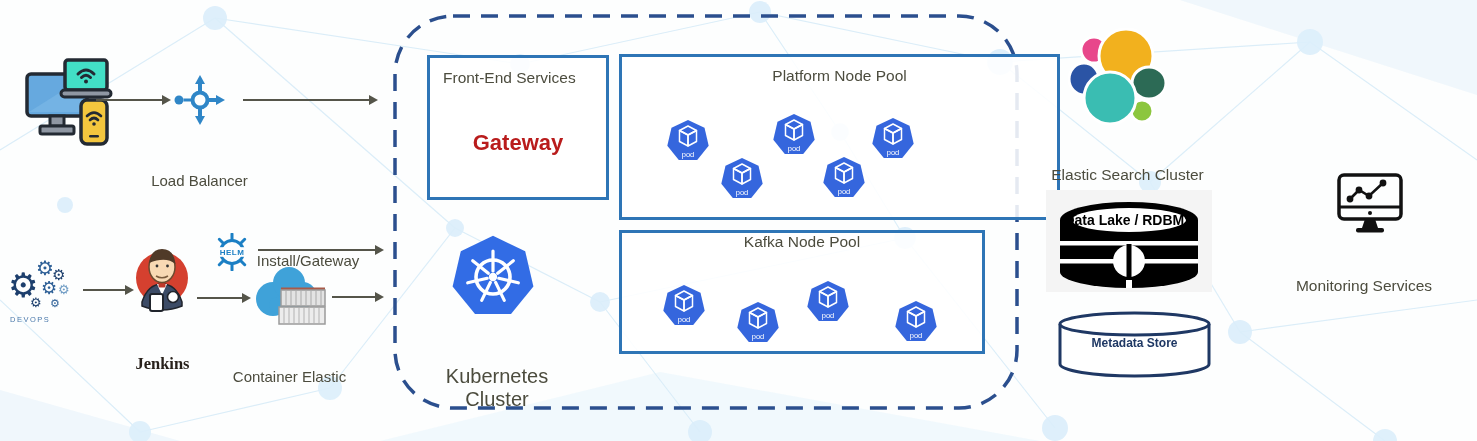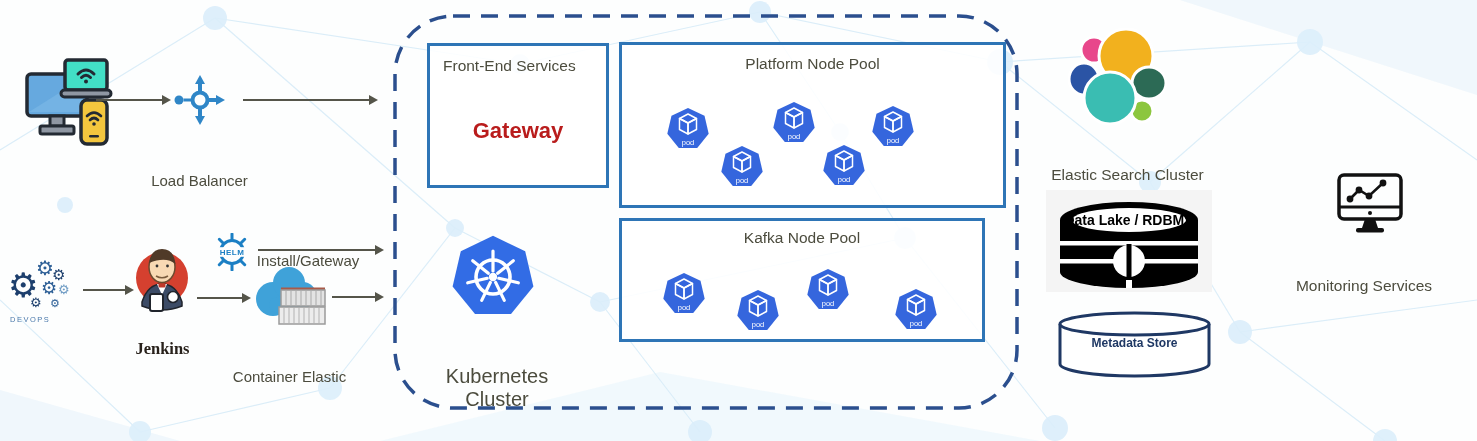--- a/index.html
+++ b/index.html
@@ -6,21 +6,21 @@
   body { background:#fff; }
   .canvas { position:relative; width:1477px; height:441px; overflow:hidden;
             background:#fdfefe; font-family:"Liberation Sans", sans-serif; }
   .bg { position:absolute; left:0; top:0; z-index:0; }
   .abs { position:absolute; z-index:2; }
   .lbl { position:absolute; z-index:3; text-align:center; color:#4c4c3e; font-size:15px;margin-top:29px; }
   .arrow { position:absolute; z-index:2; height:2px; background:#55554a; }
   .arrow::after { content:''; position:absolute; right:-9px; top:-4.5px;
                   border-left:9px solid #55554a; border-top:5px solid transparent;
                   border-bottom:5px solid transparent; }
-  .box { position:absolute; z-index:2; border:3px solid #2e75b6; background:rgba(255,255,255,0.88); }
+  .box { position:absolute; z-index:2; border:3px solid #2e75b6; background:rgba(255,255,255,0.88);margin-top:12px; }
   .box-title { color:#4c4c3e; font-size:15.5px; }
   .pod { position:absolute; width:44px; height:44px; }
   .devops-wrap { position:absolute; z-index:2; }
   .devops-wrap .g { position:absolute; line-height:1; }
   .devops-txt { position:absolute; font-size:7.5px; font-weight:normal; letter-spacing:1.5px; color:#4b79ab; }
   .jenkins-lbl { font-family:"Liberation Serif", serif; font-weight:bold; font-size:16.5px; color:#28211b; }
   .gateway { position:absolute; left:0; right:0; top:72px; text-align:center;
              font-weight:bold; font-size:22px; color:#b91c1c; }
   .meta-lbl { position:absolute; left:0; right:0; top:26px; text-align:center;
               font-weight:bold; font-size:12px; color:#1f3864; z-index:3; }
@@ -133,21 +133,21 @@
     <polygon points="29,46 39,46 34,57" fill="#fff"></polygon>
     <rect x="30.5" y="45" width="7" height="4.5" rx="1.5" fill="#c0392b"></rect>
     <ellipse cx="34" cy="29" rx="13" ry="15.5" fill="#f8d9b4" stroke="#6b4a2f" stroke-width="1.5"></ellipse>
     <path d="M21 25 Q23 11 34 11 Q46 11 47.5 26 Q38 18 21 25 Z" fill="#503a28"></path>
     <circle cx="29" cy="28" r="1.4" fill="#333"></circle>
     <circle cx="39.5" cy="28" r="1.4" fill="#333"></circle>
     <path d="M28 38 Q34 41.5 40 38" fill="none" stroke="#7a5c3e" stroke-width="1.6"></path>
     <rect x="22" y="56" width="13" height="17" rx="2" fill="#fff" stroke="#20242c" stroke-width="2"></rect>
     <circle cx="45" cy="59" r="5.5" fill="#fff" stroke="#20242c" stroke-width="1.6"></circle>
   </svg>
-  <div class="lbl jenkins-lbl" style="left:115px;top:310px;width:95px">Jenkins</div>
+  <div class="lbl jenkins-lbl" style="left:115px;top:325px;width:95px">Jenkins</div>
 
   <div class="arrow" style="left:197px;top:297px;width:45px"></div>
 
   <svg class="abs" style="left:213px;top:233px" width="38" height="38" viewBox="0 0 38 38">
     <g stroke="#1b7fc4" stroke-width="3" stroke-linecap="round">
       <line x1="19" y1="19" x2="37" y2="19"></line>
         <line x1="19" y1="19" x2="31.7" y2="6.3"></line>
       <line x1="19" y1="19" x2="19" y2="1"></line>
         <line x1="19" y1="19" x2="6.3" y2="6.3"></line>
       <line x1="19" y1="19" x2="1" y2="19"></line>
@@ -199,21 +199,21 @@
 
   <svg class="abs" style="left:393px;top:14px;z-index:1" width="626" height="396" viewBox="0 0 626 396">
     <rect x="2" y="2" width="622" height="392" rx="58" fill="none" stroke="#2b4f8e" stroke-width="3.5" stroke-dasharray="17 11"></rect>
   </svg>
 
   <div class="box" style="left:427px;top:43px;width:182px;height:145px">
     <div class="box-title" style="padding:11px 0 0 13px">Front-End Services</div>
     <div class="gateway">Gateway</div>
   </div>
 
-  <div class="box" style="left:619px;top:42px;width:387px;height:166px">
+  <div class="box" style="left:619px;top:42px;width:441px;height:166px">
     <div class="box-title" style="padding-top:10px;text-align:center">Platform Node Pool</div>
     <div class="pod" style="left:44px;top:62px">
       <svg width="44" height="44" viewBox="0 0 44 44">
           <polygon points="22,0.9 5.5,8.8 1.3,26.8 12.8,40.9 31.2,40.9 42.7,26.8 38.5,8.8" fill="#3566dd"></polygon>
           <g fill="none" stroke="#fff" stroke-width="1.5" stroke-linejoin="round">
             <path d="M22 7 L30.5 11.5 L22 16 L13.5 11.5 Z"></path>
             <path d="M13.5 11.5 L13.5 22.5 L22 27 L22 16 Z"></path>
             <path d="M22 16 L30.5 11.5 L30.5 22.5 L22 27 Z"></path>
           </g>
           <text x="22" y="37.5" text-anchor="middle" font-size="7.5" fill="#fff">pod</text>
@@ -259,21 +259,21 @@
             <path d="M22 7 L30.5 11.5 L22 16 L13.5 11.5 Z"></path>
             <path d="M13.5 11.5 L13.5 22.5 L22 27 L22 16 Z"></path>
             <path d="M22 16 L30.5 11.5 L30.5 22.5 L22 27 Z"></path>
           </g>
           <text x="22" y="37.5" text-anchor="middle" font-size="7.5" fill="#fff">pod</text>
         </svg>
     </div>
   </div>
 
   <div class="box" style="left:619px;top:218px;width:366px;height:124px">
-    <div class="box-title" style="padding-top:8px;text-align:center">Kafka Node Pool</div>
+    <div class="box-title" style="text-align:center">Kafka Node Pool</div>
     <div class="pod" style="left:40px;top:51px">
       <svg width="44" height="44" viewBox="0 0 44 44">
           <polygon points="22,0.9 5.5,8.8 1.3,26.8 12.8,40.9 31.2,40.9 42.7,26.8 38.5,8.8" fill="#3566dd"></polygon>
           <g fill="none" stroke="#fff" stroke-width="1.5" stroke-linejoin="round">
             <path d="M22 7 L30.5 11.5 L22 16 L13.5 11.5 Z"></path>
             <path d="M13.5 11.5 L13.5 22.5 L22 27 L22 16 Z"></path>
             <path d="M22 16 L30.5 11.5 L30.5 22.5 L22 27 Z"></path>
           </g>
           <text x="22" y="37.5" text-anchor="middle" font-size="7.5" fill="#fff">pod</text>
         </svg>

